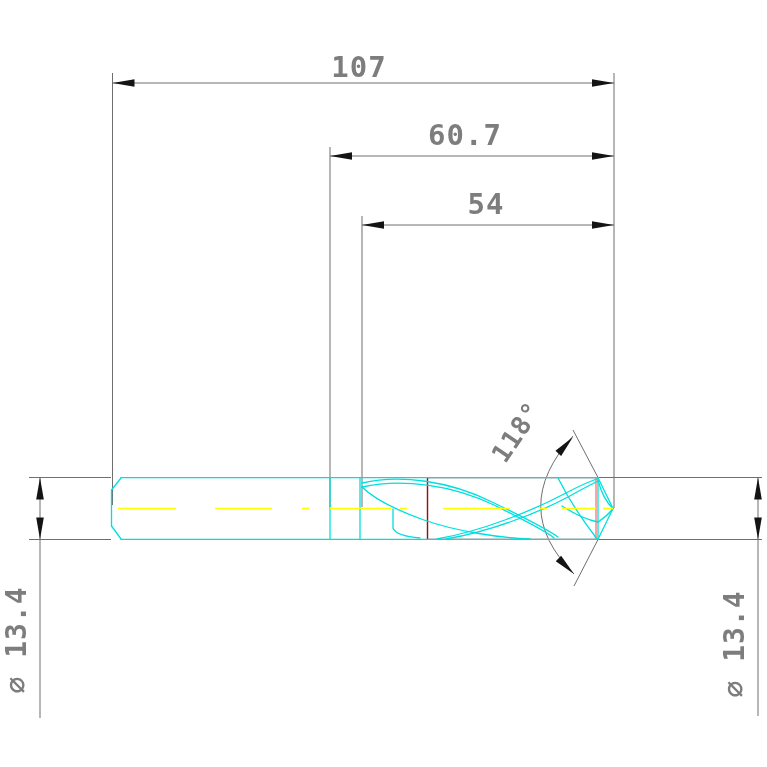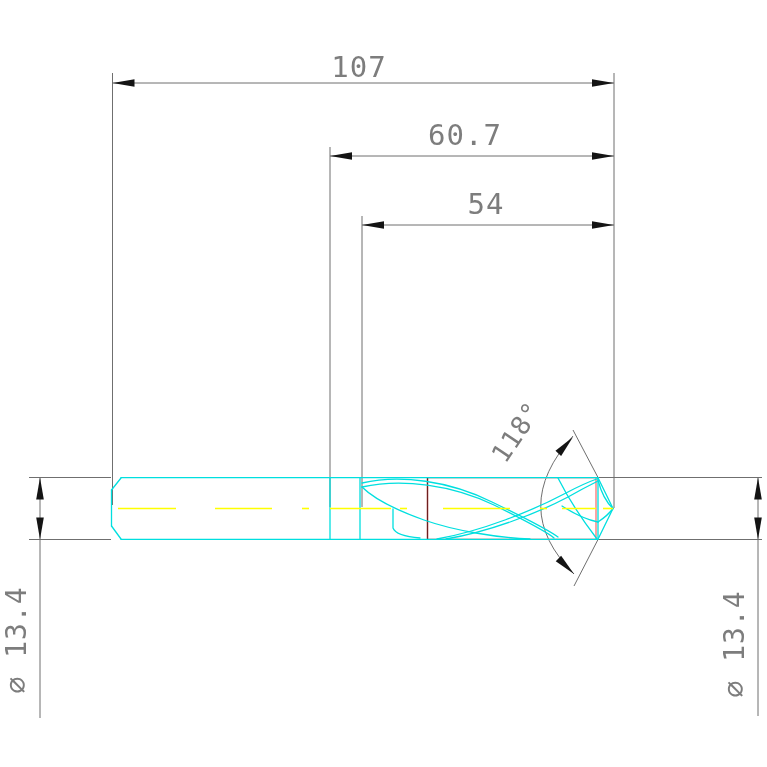--- a/index.html
+++ b/index.html
@@ -1,16 +1,16 @@
 <!DOCTYPE html>
 <html><head>
 <meta charset="utf-8">
 <style>
   html,body{margin:0;padding:0;background:#ffffff;}
-  .stage{position:relative;width:767px;height:767px;background:#ffffff;overflow:hidden;}
+  .stage{position:relative;width:767px;height:767px;background:#ffffff;overflow:hidden;font-weight:bold;}
   svg{display:block;}
   .dim-text{font-family:"DejaVu Sans Mono","Liberation Mono",monospace;letter-spacing:1px;}
 </style>
 </head>
 <body>
 
 <div class="stage">
 <svg width="767" height="767" viewBox="0 0 767 767">
 
   <g fill="none" stroke-width="1" stroke="#6f6f6f">

